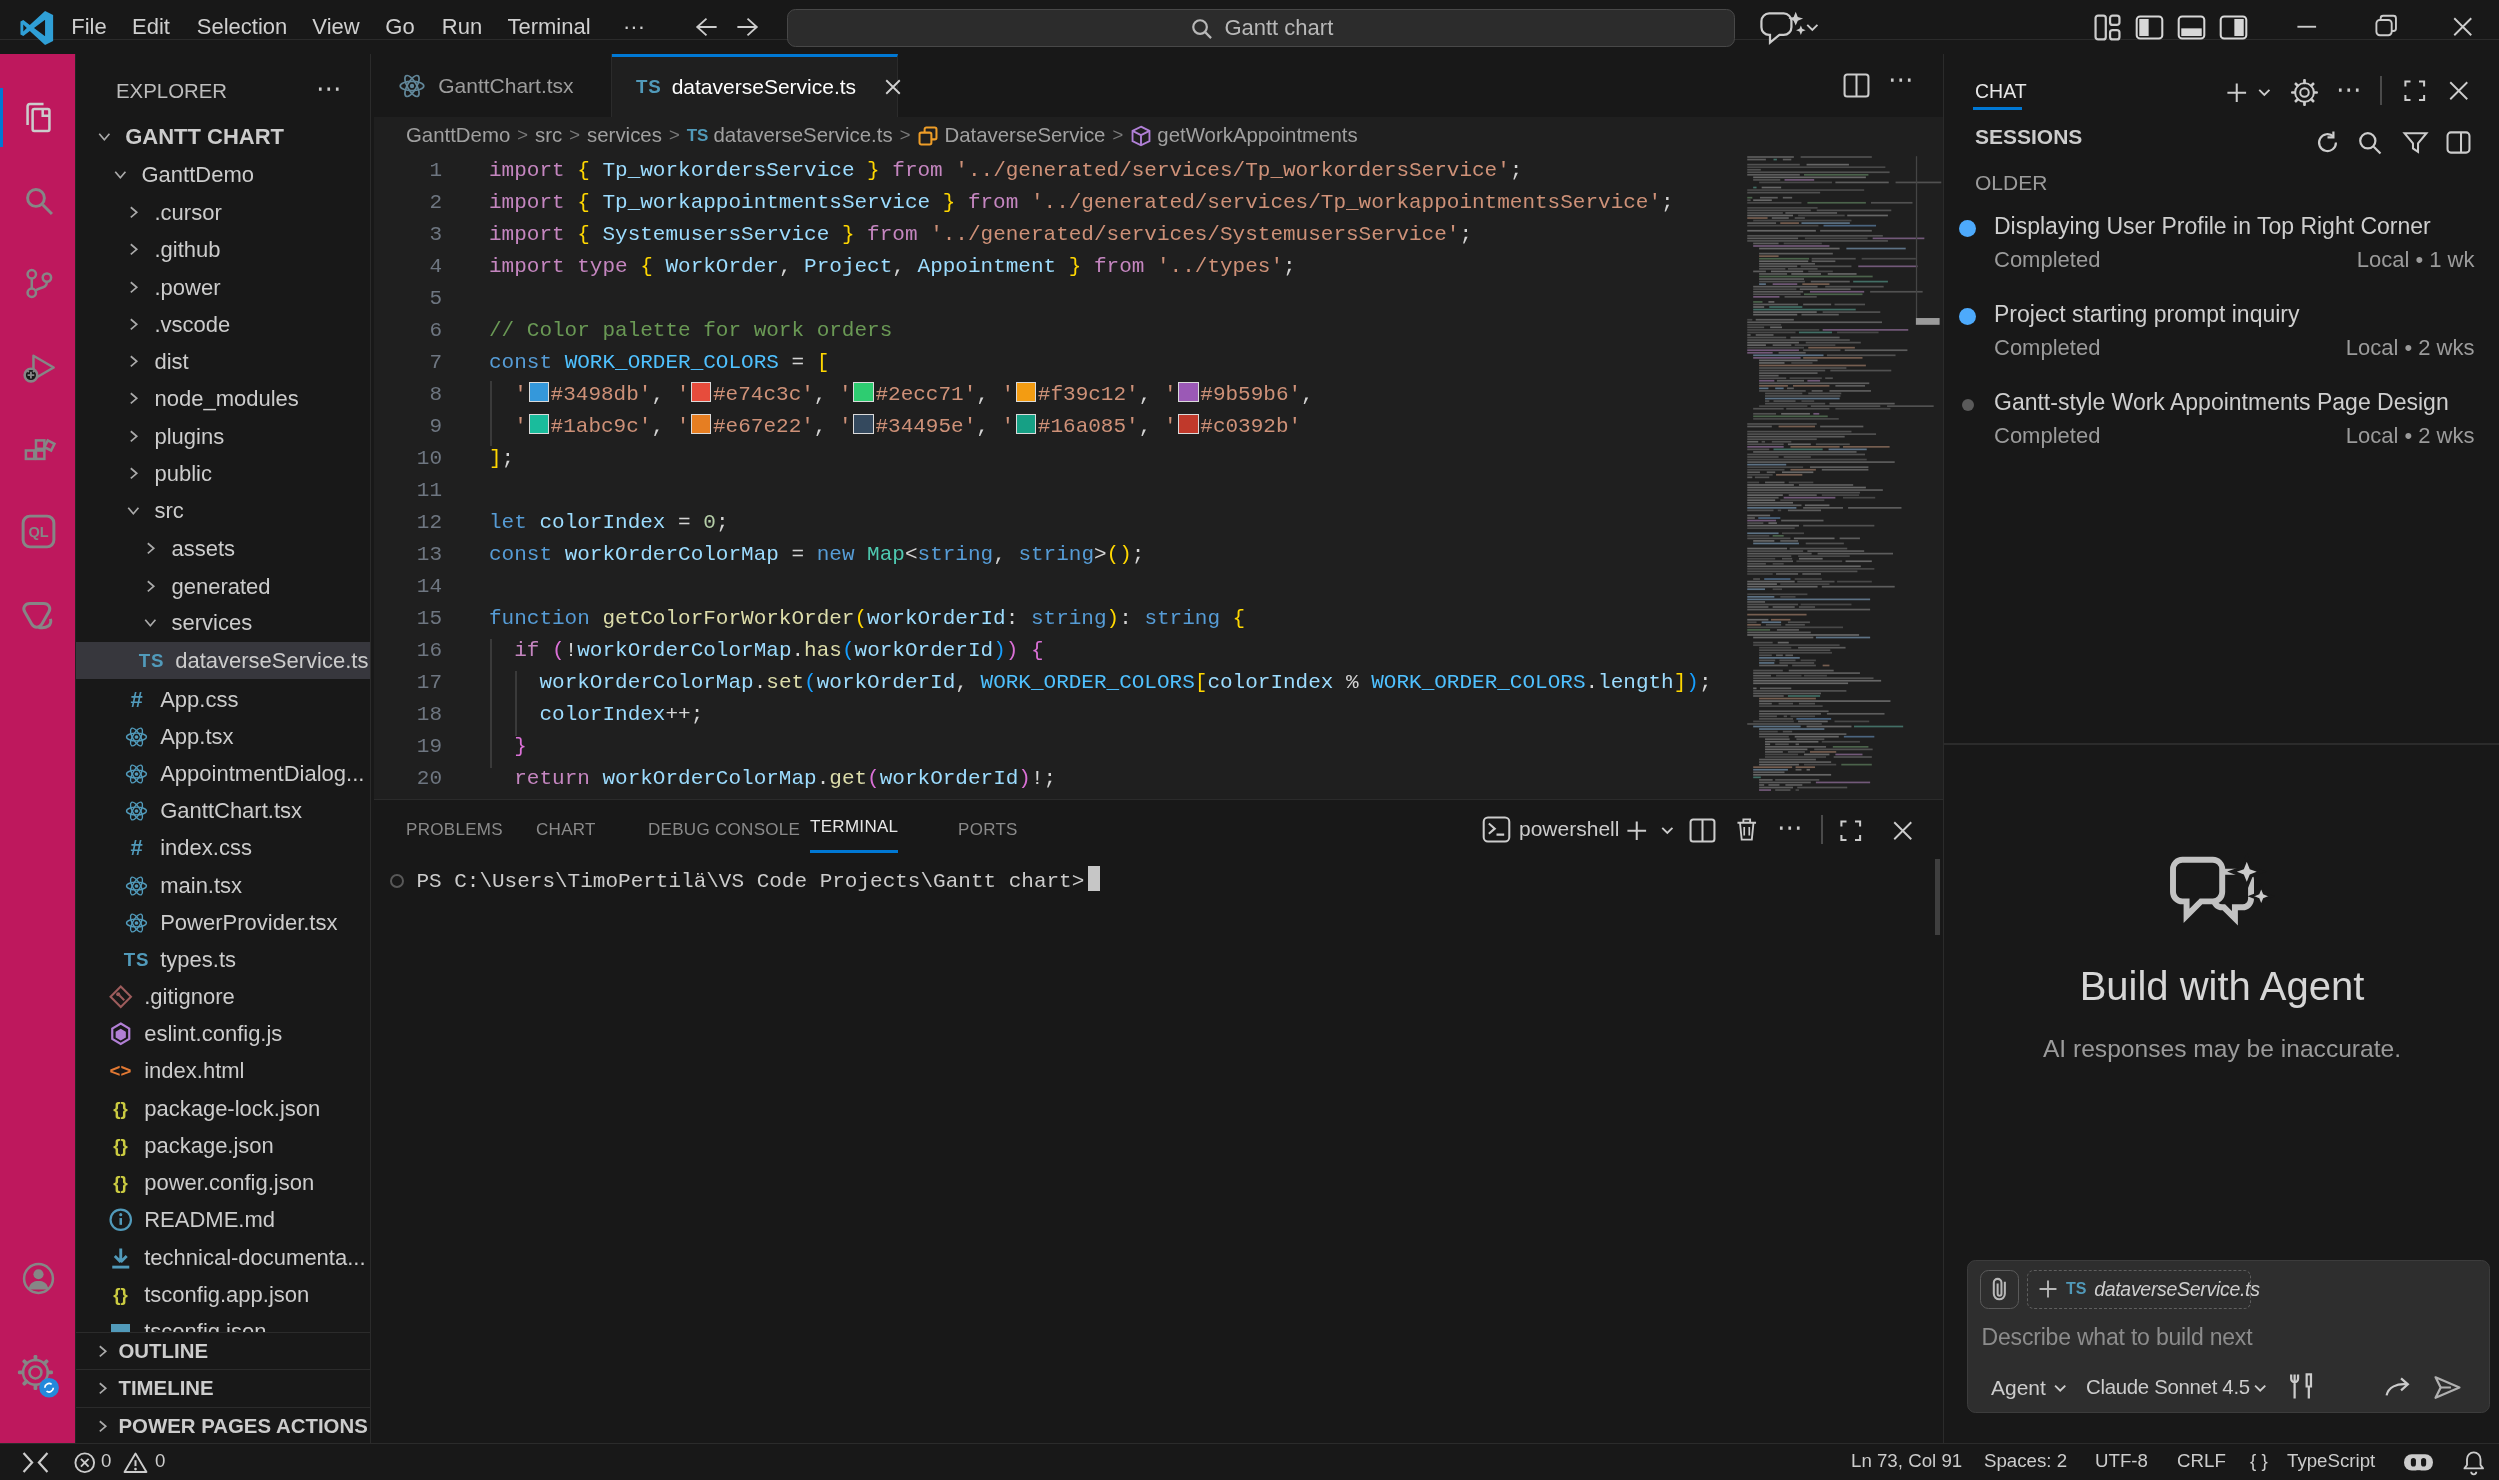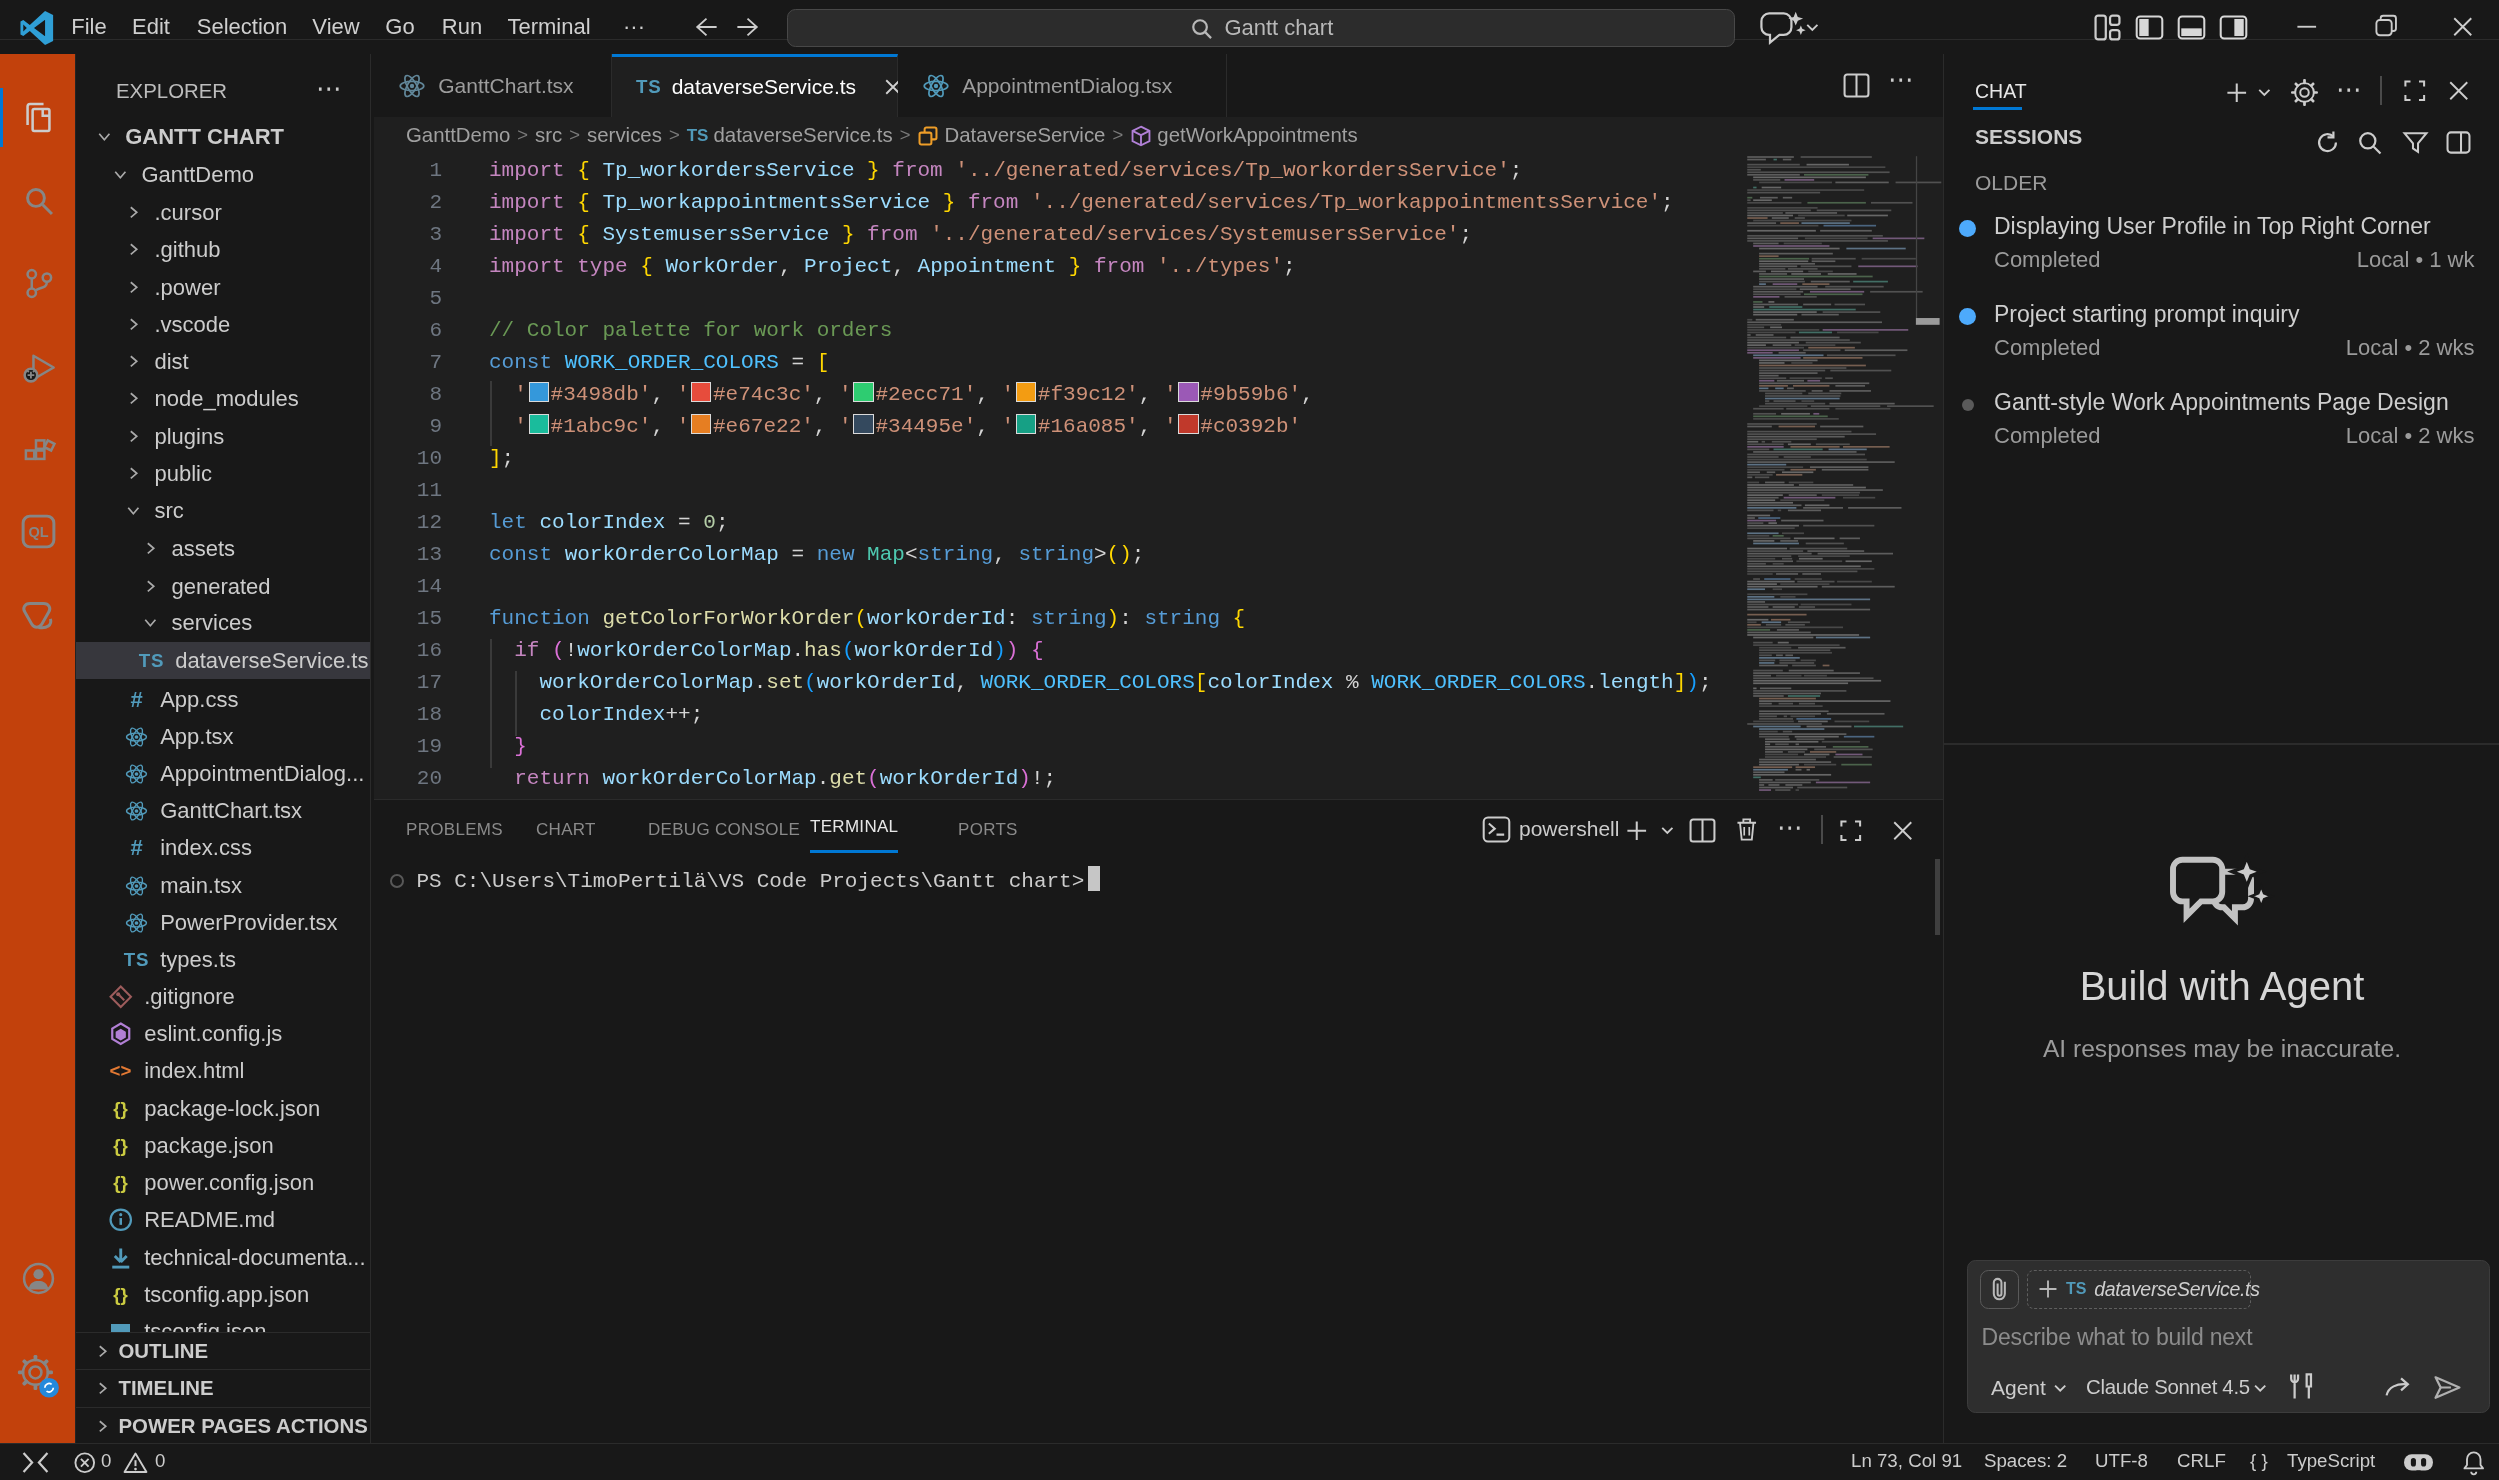--- a/index.html
+++ b/index.html
@@ -5,21 +5,21 @@
   font-family:"Liberation Sans",sans-serif;-webkit-font-smoothing:antialiased}
 .abs{position:absolute}
 #page{position:relative;width:2500px;height:1481px;background:#181818;color:#ccc}
 
 #titlebar{position:absolute;left:0;top:0;width:2500px;height:40px;background:#181818;border-bottom:1.7px solid #2b2b2b}
 .menu{position:absolute;top:0;height:54px;line-height:54px;font-size:22px;color:#cfcfcf;transform:translateX(-50%)}
 #searchbox{position:absolute;left:787px;top:9.3px;width:948px;height:38px;background:#2c2c2c;
   border:1.7px solid #484848;border-radius:8.5px;color:#b8b8b8;font-size:22px;
   display:flex;align-items:center;justify-content:center;gap:10.2px}
 
-#activitybar{position:absolute;left:0;top:54px;width:76px;height:1389px;background:#c2410c;border-right:1.7px solid #232323}
+#activitybar{position:absolute;left:0;top:54px;width:76px;height:1389px;background:#be185d;border-right:1.7px solid #232323}
 .act{position:absolute;left:0;width:76px;height:59px;display:flex;align-items:center;justify-content:center}
 
 #sidebar{position:absolute;left:76px;top:54px;width:295px;height:1389px;background:#181818;border-right:1.7px solid #2b2b2b;overflow:hidden}
 #sbhead{position:absolute;left:0;top:0;width:100%;height:59px;color:#bcbcbc;font-size:20.4px}
 .row{position:absolute;left:0;width:295px;height:37px;display:flex;align-items:center;font-size:22px;color:#cccccc;white-space:nowrap}
 .row .chev{font-family:"Liberation Mono",monospace;color:#c5c5c5;font-size:20.4px;margin-right:8.5px}
 .ficon{display:inline-flex;width:27px;height:27px;align-items:center;justify-content:center;margin-right:10.2px;flex:none}
 .sechead{position:absolute;left:0;width:295px;height:37px;display:flex;align-items:center;font-weight:bold;font-size:20.4px;color:#cccccc;border-top:1.7px solid #2b2b2b;background:#181818}
 
 #editor{position:absolute;left:374px;top:54px;width:1569px;height:1389px;background:#1f1f1f}
@@ -496,31 +496,20 @@
           <span>GanttChart.tsx</span>
         </div>
         <div class="tab active" style="left:238px;width:286px;padding-left:24px;gap:10.2px">
           <span style="font-weight:bold;color:#519aba;font-size:18.7px;letter-spacing:0.8px">TS</span>
           <span>dataverseService.ts</span>
           <span style="margin-left:15.3px;display:inline-flex">
             <svg width="22" height="22" viewBox="0 0 26 26">
               <path d="M5 5l16 16M21 5L5 21" stroke="#d0d0d0" stroke-width="2.2"></path>
             </svg>
           </span>
-        </div>
-        <div class="tab" style="left:524px;width:329px;padding-left:22px;gap:10.2px">
-          <svg width="32" height="32" viewBox="0 0 38 38" style="" fill="none">
-            <g stroke="#519aba" stroke-width="2" opacity="1">
-              <ellipse cx="19" cy="19" rx="14" ry="5.4"></ellipse>
-              <ellipse cx="19" cy="19" rx="14" ry="5.4" transform="rotate(60 19 19)"></ellipse>
-              <ellipse cx="19" cy="19" rx="14" ry="5.4" transform="rotate(120 19 19)"></ellipse>
-            </g>
-            <circle cx="19" cy="19" r="2.6" fill="#519aba" opacity="1"></circle>
-          </svg>
-          <span>AppointmentDialog.tsx</span>
         </div>
         <span class="abs" style="left:1468px;top:17px"><svg width="29" height="29" viewBox="0 0 34 34" style="" fill="none">
             <rect x="3" y="4" width="28" height="26" rx="3" stroke="#cccccc" stroke-width="2.4" fill="none"></rect>
             <path d="M17 4v26" stroke="#cccccc" stroke-width="2.4"></path>
           </svg></span>
         <span class="abs" style="left:1514px;top:10.2px"><span style="font-size:25.5px;letter-spacing:1.7px;color:#cccccc">⋯</span></span>
       </div>
       <div id="breadcrumb">
         <span>GanttDemo</span>
         <span style="color:#7a7a7a;font-family:'Liberation Mono',monospace;font-size:18.7px">&gt;</span>

